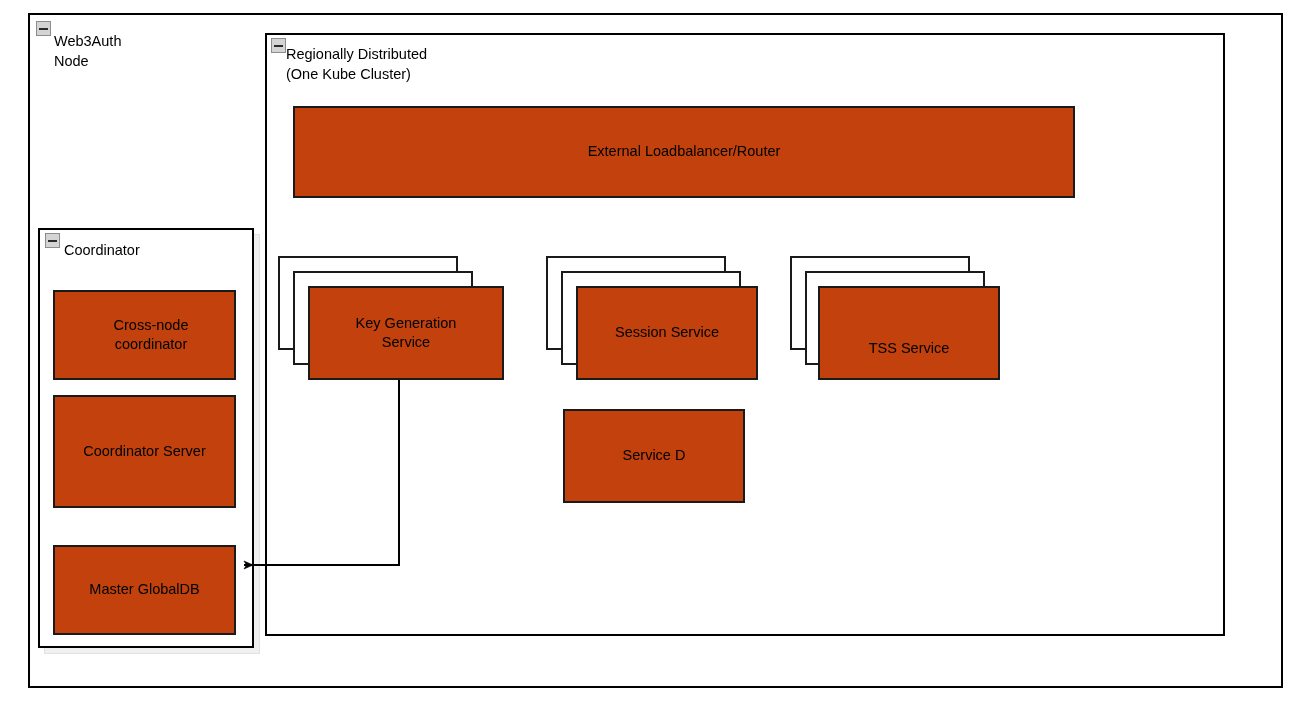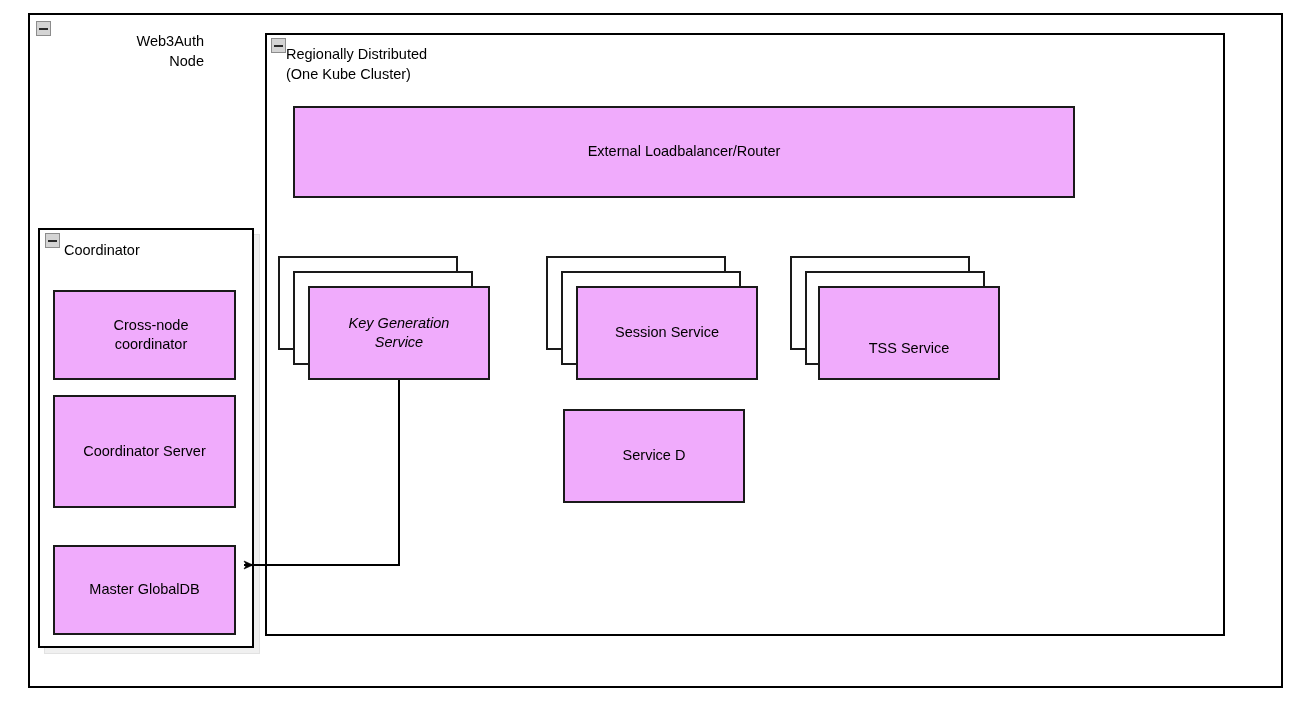--- a/index.html
+++ b/index.html
@@ -27,21 +27,21 @@
     background: #ffffff;
     border: 2px solid #000000;
   }
   .container-shadow {
     background: #f0f0f0;
     border: 1px solid #e2e2e2;
   }
 
   
   .node-box {
-    background: #f0abfc;
+    background: #c2410c;
     border: 2px solid #1a1a1a;
     display: flex;
     align-items: center;
     justify-content: center;
     text-align: center;
     font-size: 14.5px;
     color: #000000;
     line-height: 1.32;
   }
 
@@ -51,21 +51,21 @@
     border: 2px solid #1a1a1a;
   }
 
   
   .container-title {
     position: absolute;
     font-size: 14.5px;
     color: #000000;
     line-height: 1.38;
     white-space: pre-line;
-    text-align: right;
+    text-align: left;
   }
 
   
   .collapse-icon {
     position: absolute;
     width: 15px;
     height: 15px;
     background: #d4d4d4;
     border: 1px solid #8c8c8c;
     box-sizing: border-box;
@@ -108,21 +108,21 @@
 
   <div class="container-title" style="left:286px; top:44px; width:230px; text-align:left;">Regionally Distributed
 (One Kube Cluster)</div>
 
   <div class="abs node-box" style="left:293px; top:106px; width:782px; height:92px;">
     <span>External Loadbalancer/Router</span>
   </div>
 
   <div class="abs stack-ghost" style="left:278px; top:256px; width:180px; height:94px;"></div>
   <div class="abs stack-ghost" style="left:293px; top:271px; width:180px; height:94px;"></div>
-  <div class="abs node-box" style="left:308px; top:286px; width:182px; height:94px;font-style:italic;">
+  <div class="abs node-box" style="left:308px; top:286px; width:196px; height:94px;">
     <span style="white-space:pre-line;">Key Generation
 Service</span>
   </div>
 
   <div class="abs stack-ghost" style="left:546px; top:256px; width:180px; height:94px;"></div>
   <div class="abs stack-ghost" style="left:561px; top:271px; width:180px; height:94px;"></div>
   <div class="abs node-box" style="left:576px; top:286px; width:182px; height:94px;">
     <span style="white-space:pre-line;">Session Service</span>
   </div>
 

